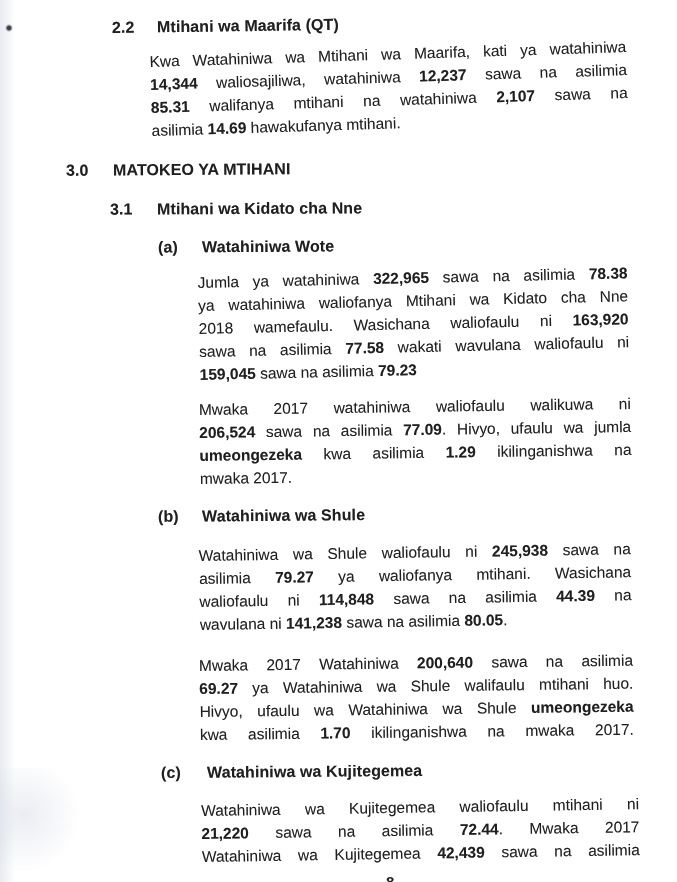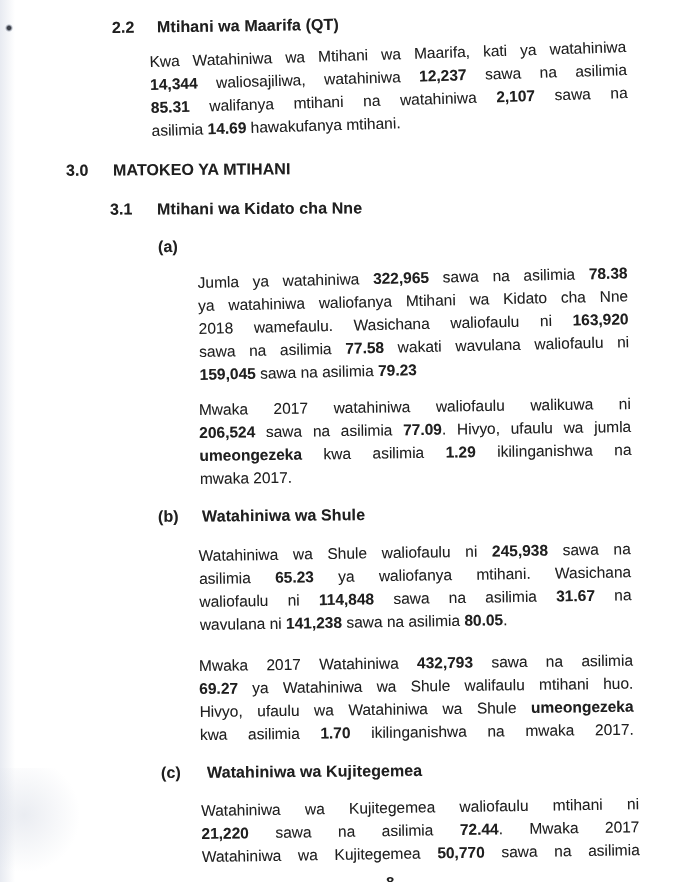--- a/index.html
+++ b/index.html
@@ -87,20 +87,21 @@
     <span class="ttl">MATOKEO YA MTIHANI</span>
   </div>
 
   <div class="hd h31">
     <span class="num">3.1</span>
     <span class="ttl">Mtihani wa Kidato cha Nne</span>
   </div>
 
   <div class="hd ha">
     <span class="num">(a)</span>
+    <span class="ttl">Watahiniwa Wote</span>
   </div>
 
   <div class="para pa1">
       <div class="tline"><span>Jumla ya watahiniwa </span><span class="b">322,965</span><span> sawa na asilimia </span><span class="b">78.38</span></div>
       <div class="tline"><span>ya watahiniwa waliofanya Mtihani wa Kidato cha Nne</span></div>
       <div class="tline"><span>2018 wamefaulu. Wasichana waliofaulu ni </span><span class="b">163,920</span></div>
       <div class="tline"><span>sawa na asilimia </span><span class="b">77.58</span><span> wakati wavulana waliofaulu ni</span></div>
       <div class="tline"><span class="b">159,045</span><span> sawa na asilimia </span><span class="b">79.23</span></div>
     </div>
   <div class="para pa2">
@@ -110,39 +111,39 @@
       <div class="tline"><span>mwaka 2017.</span></div>
     </div>
 
   <div class="hd hb">
     <span class="num">(b)</span>
     <span class="ttl">Watahiniwa wa Shule</span>
   </div>
 
   <div class="para pb1">
       <div class="tline"><span>Watahiniwa wa Shule waliofaulu ni </span><span class="b">245,938</span><span> sawa na</span></div>
-      <div class="tline"><span>asilimia </span><span class="b">65.23</span><span> ya waliofanya mtihani.  Wasichana</span></div>
-      <div class="tline"><span>waliofaulu ni </span><span class="b">114,848</span><span> sawa na asilimia </span><span class="b">31.67</span><span> na</span></div>
+      <div class="tline"><span>asilimia </span><span class="b">79.27</span><span> ya waliofanya mtihani.  Wasichana</span></div>
+      <div class="tline"><span>waliofaulu ni </span><span class="b">114,848</span><span> sawa na asilimia </span><span class="b">44.39</span><span> na</span></div>
       <div class="tline"><span>wavulana ni </span><span class="b">141,238</span><span> sawa na asilimia </span><span class="b">80.05</span><span>.</span></div>
     </div>
   <div class="para pb2 cont">
-      <div class="tline"><span>Mwaka 2017 Watahiniwa </span><span class="b">432,793</span><span> sawa na asilimia</span></div>
+      <div class="tline"><span>Mwaka 2017 Watahiniwa </span><span class="b">200,640</span><span> sawa na asilimia</span></div>
       <div class="tline"><span class="b">69.27</span><span> ya Watahiniwa wa Shule walifaulu mtihani huo.</span></div>
       <div class="tline"><span>Hivyo, ufaulu wa Watahiniwa wa Shule </span><span class="b">umeongezeka</span></div>
       <div class="tline"><span>kwa asilimia </span><span class="b">1.70</span><span> ikilinganishwa na mwaka 2017.</span></div>
     </div>
 
   <div class="hd hc">
     <span class="num">(c)</span>
     <span class="ttl">Watahiniwa wa Kujitegemea</span>
   </div>
 
   <div class="para pc1 cont">
       <div class="tline"><span>Watahiniwa wa Kujitegemea waliofaulu mtihani ni</span></div>
       <div class="tline"><span class="b">21,220</span><span> sawa na asilimia </span><span class="b">72.44</span><span>. Mwaka 2017</span></div>
-      <div class="tline"><span>Watahiniwa wa Kujitegemea </span><span class="b">50,770</span><span> sawa na asilimia</span></div>
+      <div class="tline"><span>Watahiniwa wa Kujitegemea </span><span class="b">42,439</span><span> sawa na asilimia</span></div>
     </div>
 
   <div class="pgnum">
     <span>8</span>
   </div>
 
 </div>
 
 </body></html>

